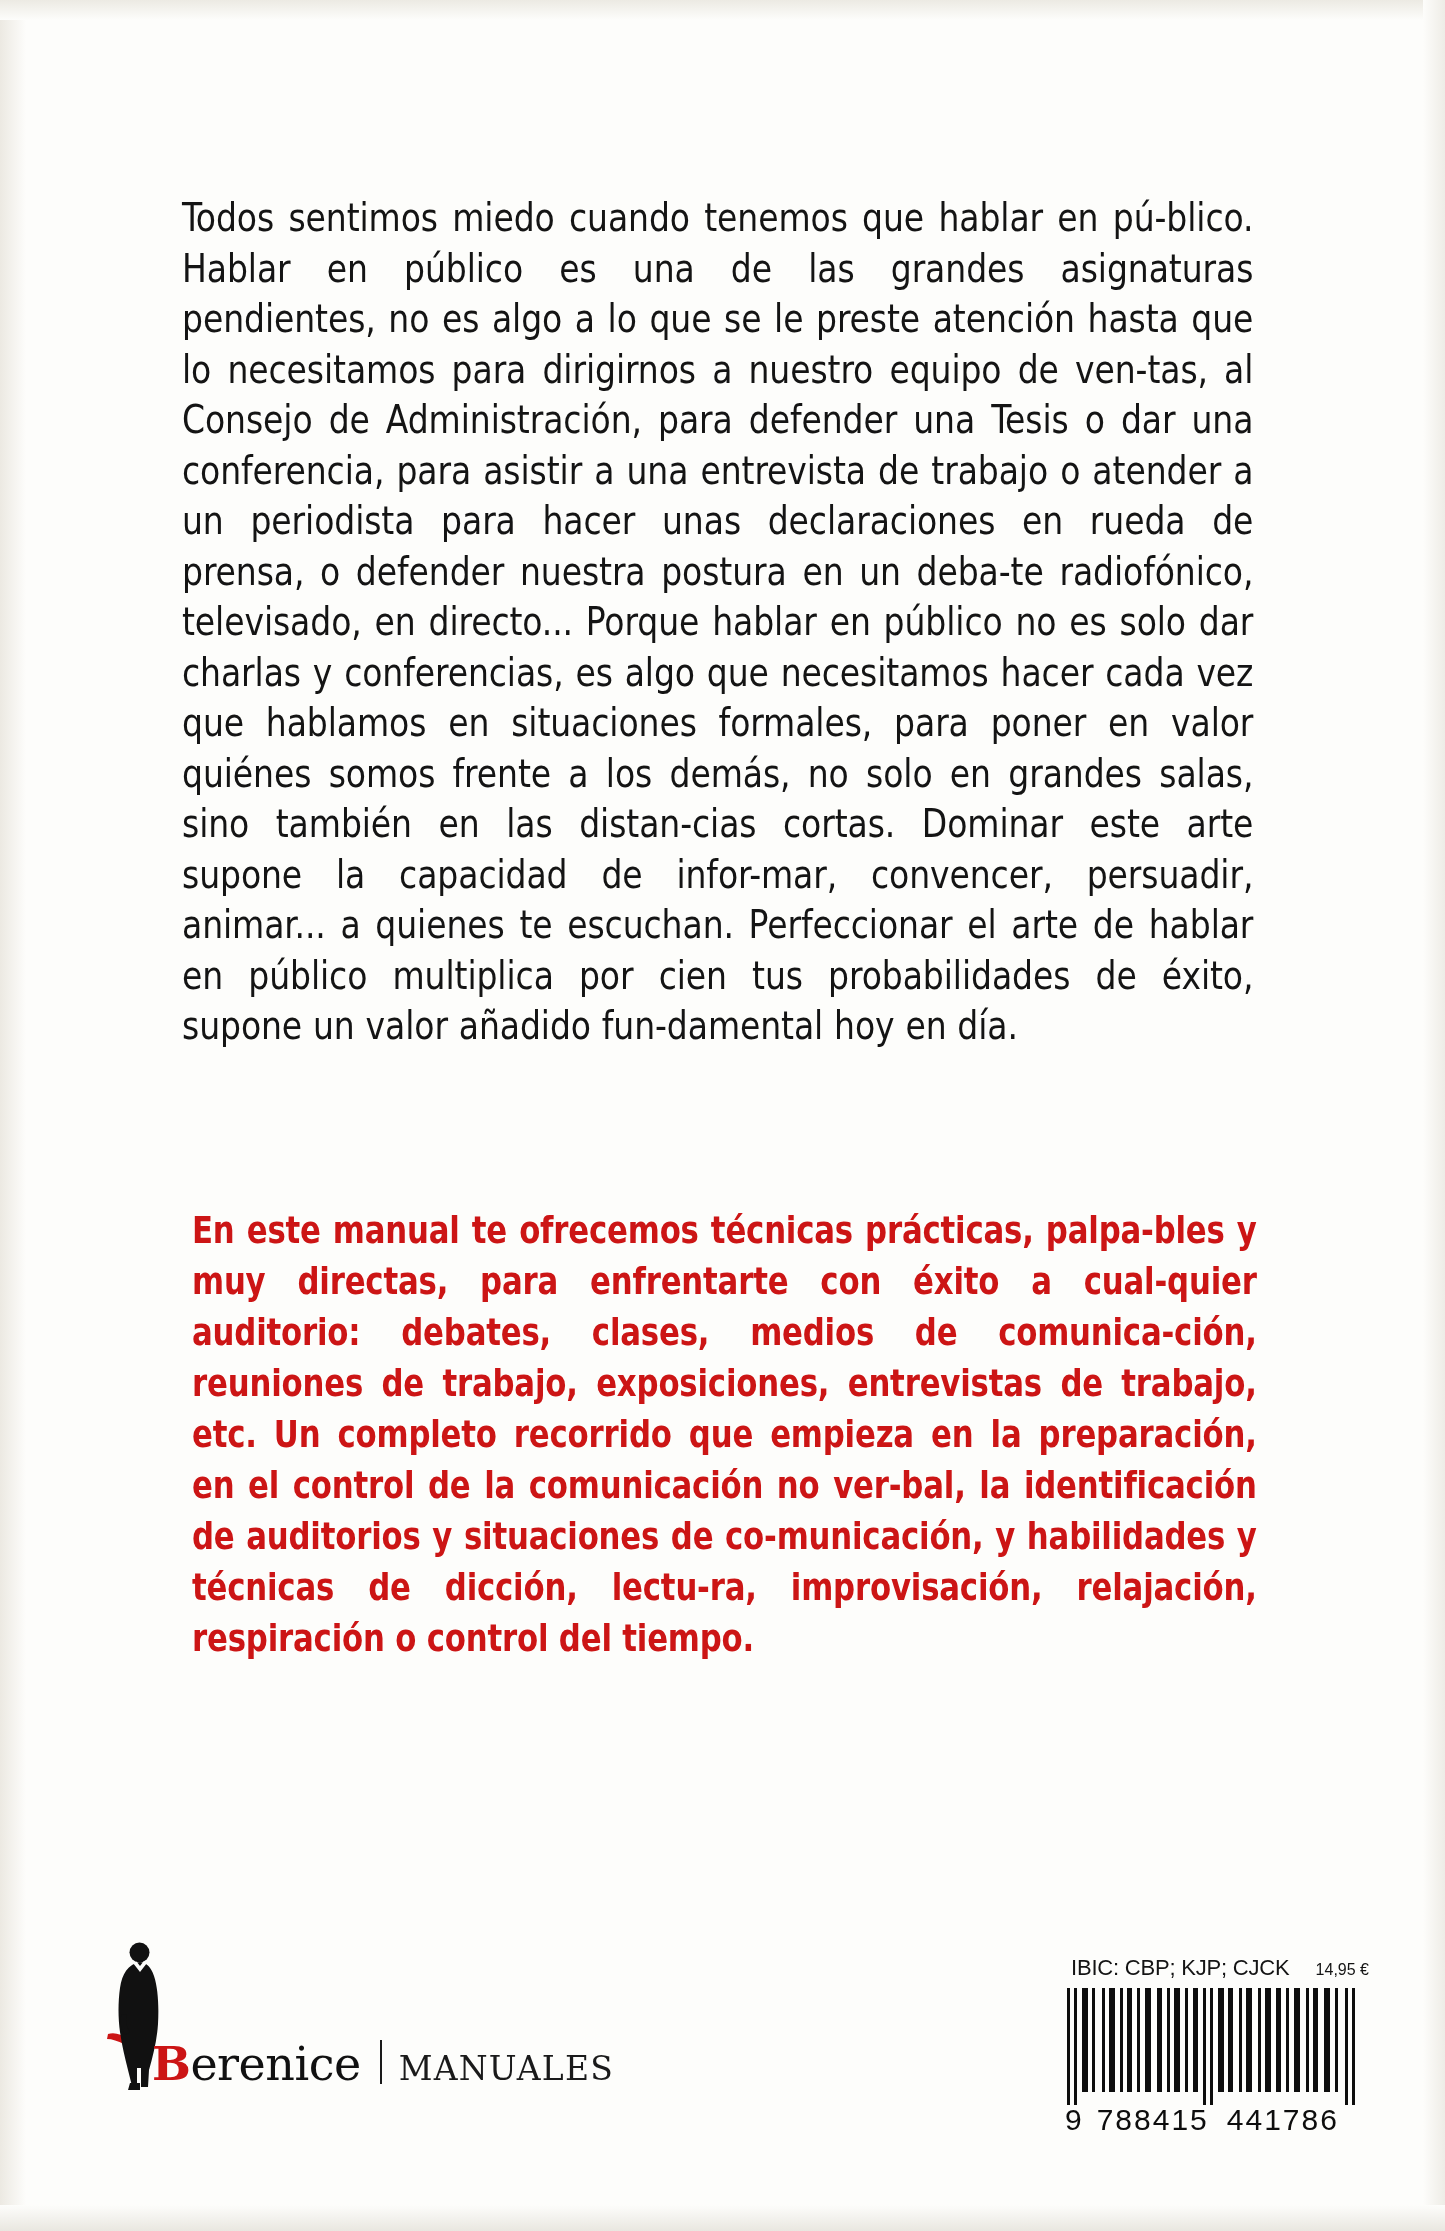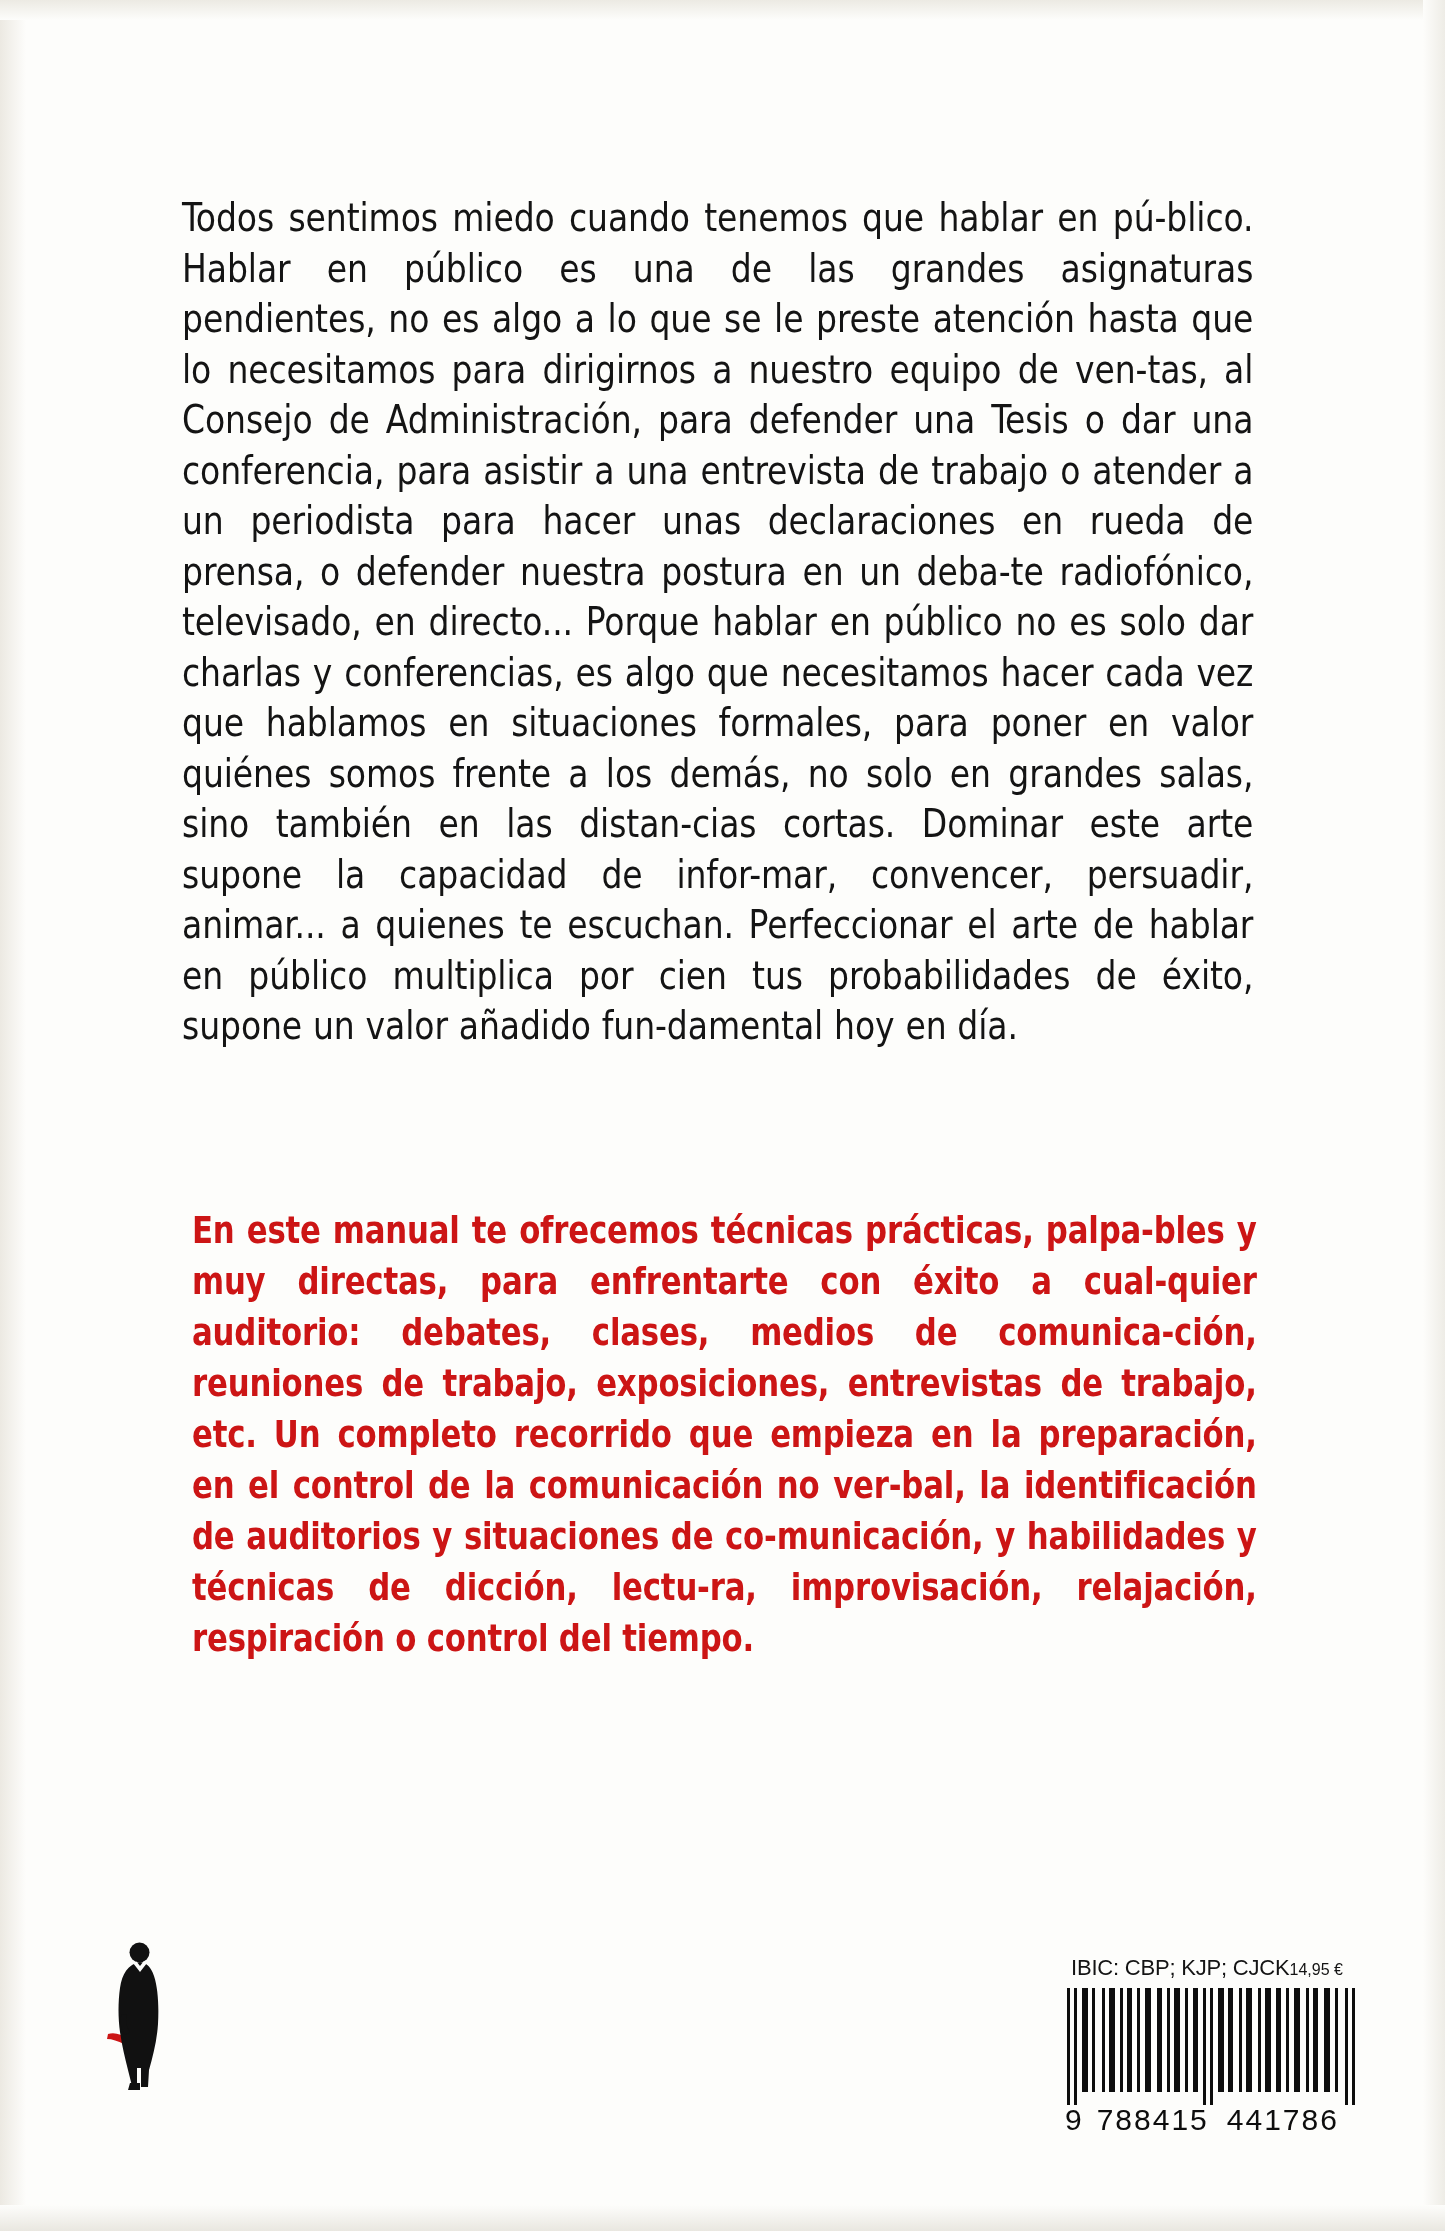--- a/index.html
+++ b/index.html
@@ -112,21 +112,21 @@
   }
 
   
   #barcode-block{
     position:absolute;
     right:72px;top:1955px;
     width:310px;
   }
   #ibic-row{
     display:flex;
-    justify-content:flex-start;
+    justify-content:space-between;
     align-items:baseline;
     font-family:"Liberation Sans", sans-serif;
     font-size:22px;
     color:#141414;
     margin-bottom:7px;
     padding:0 4px 0 8px;
     letter-spacing:-0.2px;
   }
   #ibic-row .price{font-size:16px;letter-spacing:0px;}
   #barcode{
@@ -183,20 +183,25 @@
       <path d="M27 23 L34 32 L41 23 L37.5 21.5 L34 26 L30.5 21.5 Z" fill="#fdfdfb"></path>
 
       <path d="M33 34 L36 34 L35 56 L34 56 Z" fill="#fdfdfb" opacity="0.0"></path>
 
       <path d="M16 74 C13 80 14 88 19 95 L24 92 C20 86 19 80 21 75 Z" fill="#111111"></path>
 
       <path d="M24 143 L34 143 L34 150 L22 150 Z" fill="#111111"></path>
     </svg>
   </span>
 
+  <div class="wordmark">
+    <span class="brand"><span class="cap">B</span><span>erenice</span></span>
+    <span class="divider"></span>
+    <span class="series">MANUALES</span>
+  </div>
 </div>
 
 <div id="barcode-block">
 
   <div id="ibic-row">
     <span>IBIC: CBP; KJP; CJCK</span>
     <span class="price">14,95 €</span>
   </div>
 
   <svg id="barcode" viewBox="0 0 300 117" preserveAspectRatio="none" xmlns="http://www.w3.org/2000/svg">

